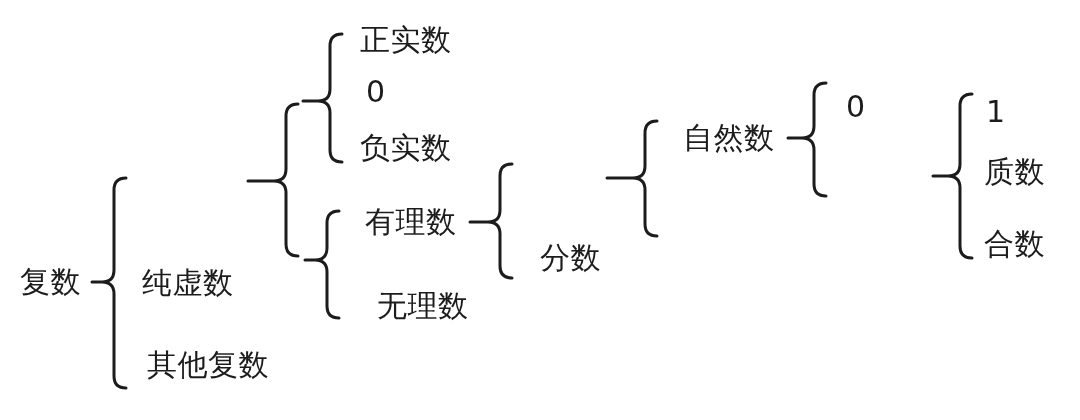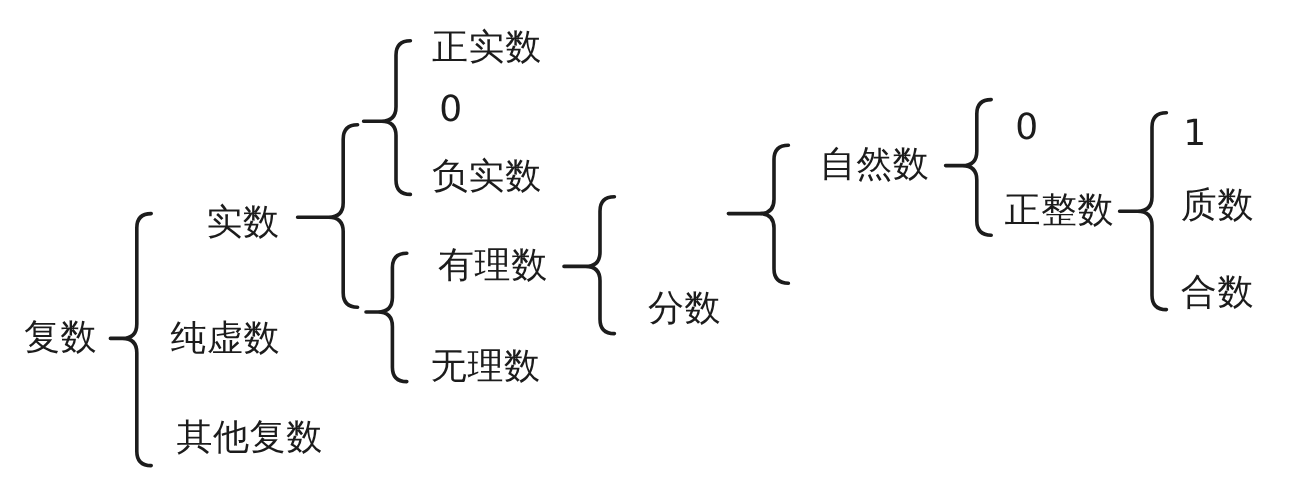--- a/index.html
+++ b/index.html
@@ -50,35 +50,33 @@
     <path d="M 342 34 Q 330 34 330 46 L 330 89 Q 330 101 318 101 L 303 101 M 318 101 Q 330 101 330 113 L 330 150 Q 330 162 342 162"></path>
     <path d="M 339 211 Q 327 211 327 223 L 327 248 Q 327 260 315 260 L 305 260 M 315 260 Q 327 260 327 272 L 327 306 Q 327 318 339 318"></path>
     <path d="M 512 164 Q 500 164 500 176 L 500 210 Q 500 222 488 222 L 470 222 M 488 222 Q 500 222 500 234 L 500 266 Q 500 278 512 278"></path>
     <path d="M 657 121 Q 645 121 645 133 L 645 166 Q 645 178 633 178 L 607 178 M 633 178 Q 645 178 645 190 L 645 224 Q 645 236 657 236"></path>
     <path d="M 826 83 Q 814 83 814 95 L 814 126 Q 814 138 802 138 L 788 138 M 802 138 Q 814 138 814 150 L 814 184 Q 814 196 826 196"></path>
     <path d="M 972 94 Q 960 94 960 106 L 960 164 Q 960 176 948 176 L 933 176 M 948 176 Q 960 176 960 188 L 960 246 Q 960 258 972 258"></path>
   </svg>
 
   <div class="node" style="left:20px;  top:282px;text-align:right;">复数</div>
 
-  <div class="node" style="left:172px; top:186px;">实数</div>
   <div class="node" style="left:142px; top:283px;font-family:Liberation Serif, serif;">纯虚数</div>
   <div class="node" style="left:360px; top:40px;">正实数</div>
 
   <div class="node" style="left:147px; top:365px;">其他复数</div>
   <div class="node" style="left:366px; top:92px;">0</div>
   <div class="node" style="left:360px; top:148px;">负实数</div>
 
   <div class="node" style="left:365px; top:222px;">有理数</div>
-  <div class="node" style="left:359px; top:306px;text-align:right;">无理数</div>
+  <div class="node" style="left:377px; top:306px;text-align:right;">无理数</div>
 
   <div class="node" style="left:683px; top:138px;">自然数</div>
 
   <div class="node" style="left:540px; top:258px;">分数</div>
 
   <div class="node" style="left:846px; top:107px;">0</div>
-  <div class="node" style="left:837px; top:176px;">正整数</div>
 
   <div class="node" style="left:986px; top:112px;">1</div>
   <div class="node" style="left:984px; top:172px;">质数</div>
   <div class="node" style="left:984px; top:233px;margin-top:11px;">合数</div>
 
 </div>
 
 </body></html>

